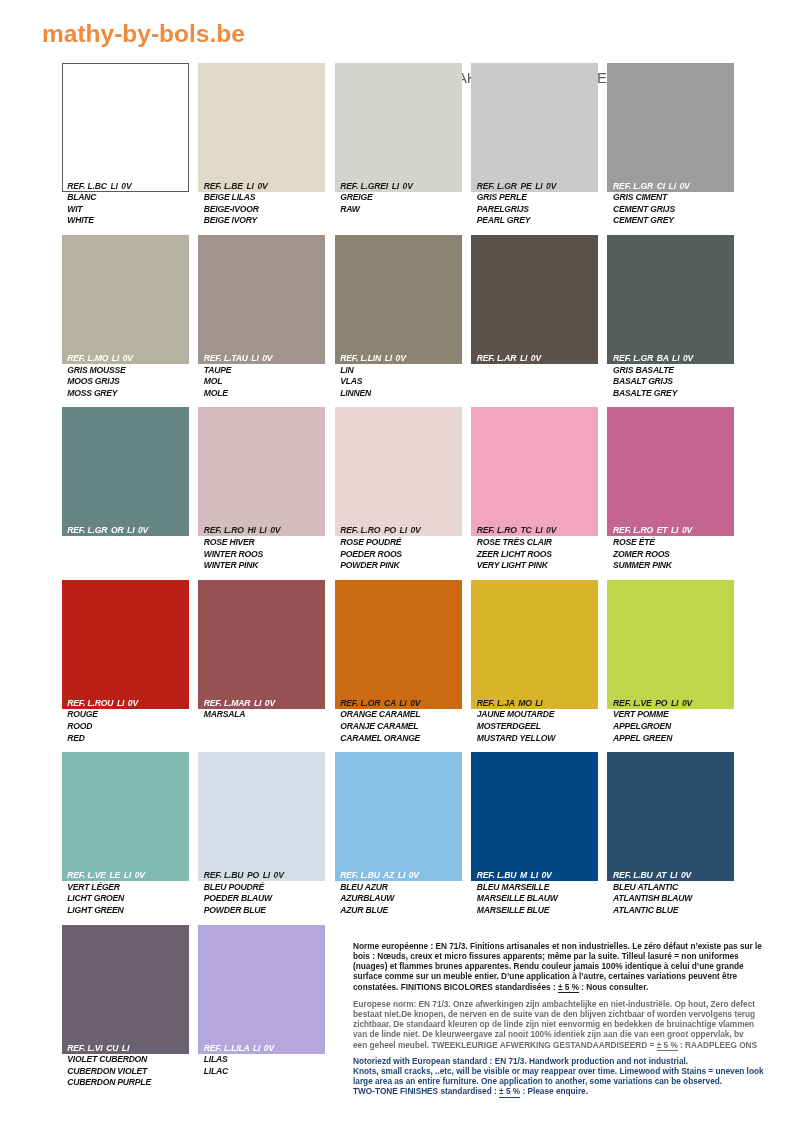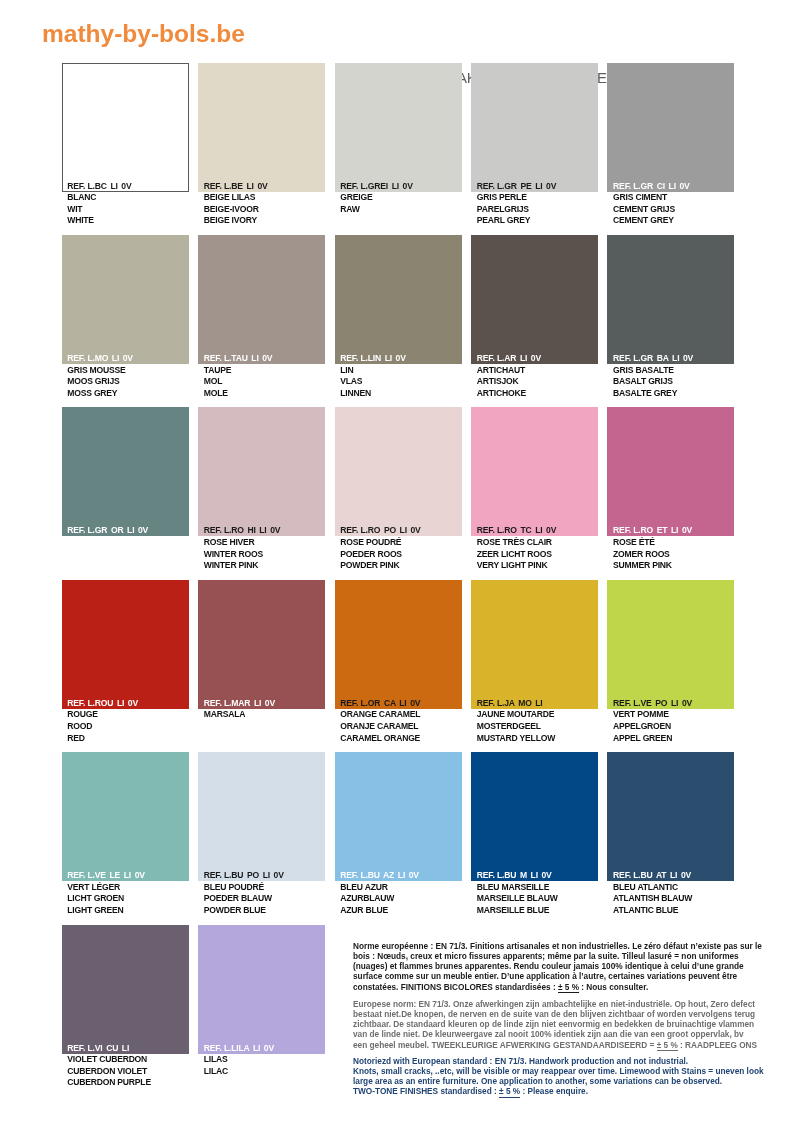--- a/index.html
+++ b/index.html
@@ -10,21 +10,21 @@
     font-family:"Liberation Sans", sans-serif; -webkit-font-smoothing:antialiased;
   }
   .page { position:relative; width:800px; height:1130px; }
   .page { transform:translateZ(0);border-radius:22px; }
   .logo { position:absolute; left:42px; top:20px; font-size:24.5px; font-weight:bold;
           color:#f08a3c; letter-spacing:0px; line-height:27px; white-space:nowrap; }
   .title { position:absolute; left:346px; top:18.5px; font-size:22px; color:#5e5e5e;
            line-height:30px; white-space:nowrap; font-variant:small-caps;
            letter-spacing:-0.1px;margin-top:42px; }
   .title .sep { padding:0 14.5px; }
-  .cell { position:absolute; width:144px; }
+  .cell { position:absolute; width:144px;font-style:italic; }
   .sw { width:127.2px; height:129.0px; position:relative; }
   .sw.bordered { box-shadow: inset 0 0 0 1px #595959; }
   .refbar { position:absolute; left:0; right:0; top:118px; height:11px;
             font-size:8.6px; font-weight:bold; letter-spacing:-0.2px; word-spacing:1.5px;
             line-height:11px; }
   .refbar.dark { color:#1a1a1a; }
   .refbar.light { color:#ffffff; }
   .refbar .rl { position:absolute; left:5.8px; top:0; }
   .refbar .rc { position:absolute; left:26px; top:0; }
   .names { padding-left:5.8px; padding-top:0.8px; }
@@ -147,25 +147,20 @@
           <div class="nm">LINNEN</div>
         </div>
 </div>
 <div class="cell" style="left:471.0px;top:234.9px">
 <div class="sw" style="background:#5b524e">
 <div class="refbar light">
             <span class="rl">REF.</span>
             <span class="rc">L.AR LI 0V</span>
           </div>
 </div>
-<div class="names">
-          <div class="nm">ARTICHAUT</div>
-          <div class="nm">ARTISJOK</div>
-          <div class="nm">ARTICHOKE</div>
-        </div>
 </div>
 <div class="cell" style="left:607.3px;top:234.9px">
 <div class="sw" style="background:#575d5d">
 <div class="refbar light">
             <span class="rl">REF.</span>
             <span class="rc">L.GR BA LI 0V</span>
           </div>
 </div>
 <div class="names">
           <div class="nm">GRIS BASALTE</div>

